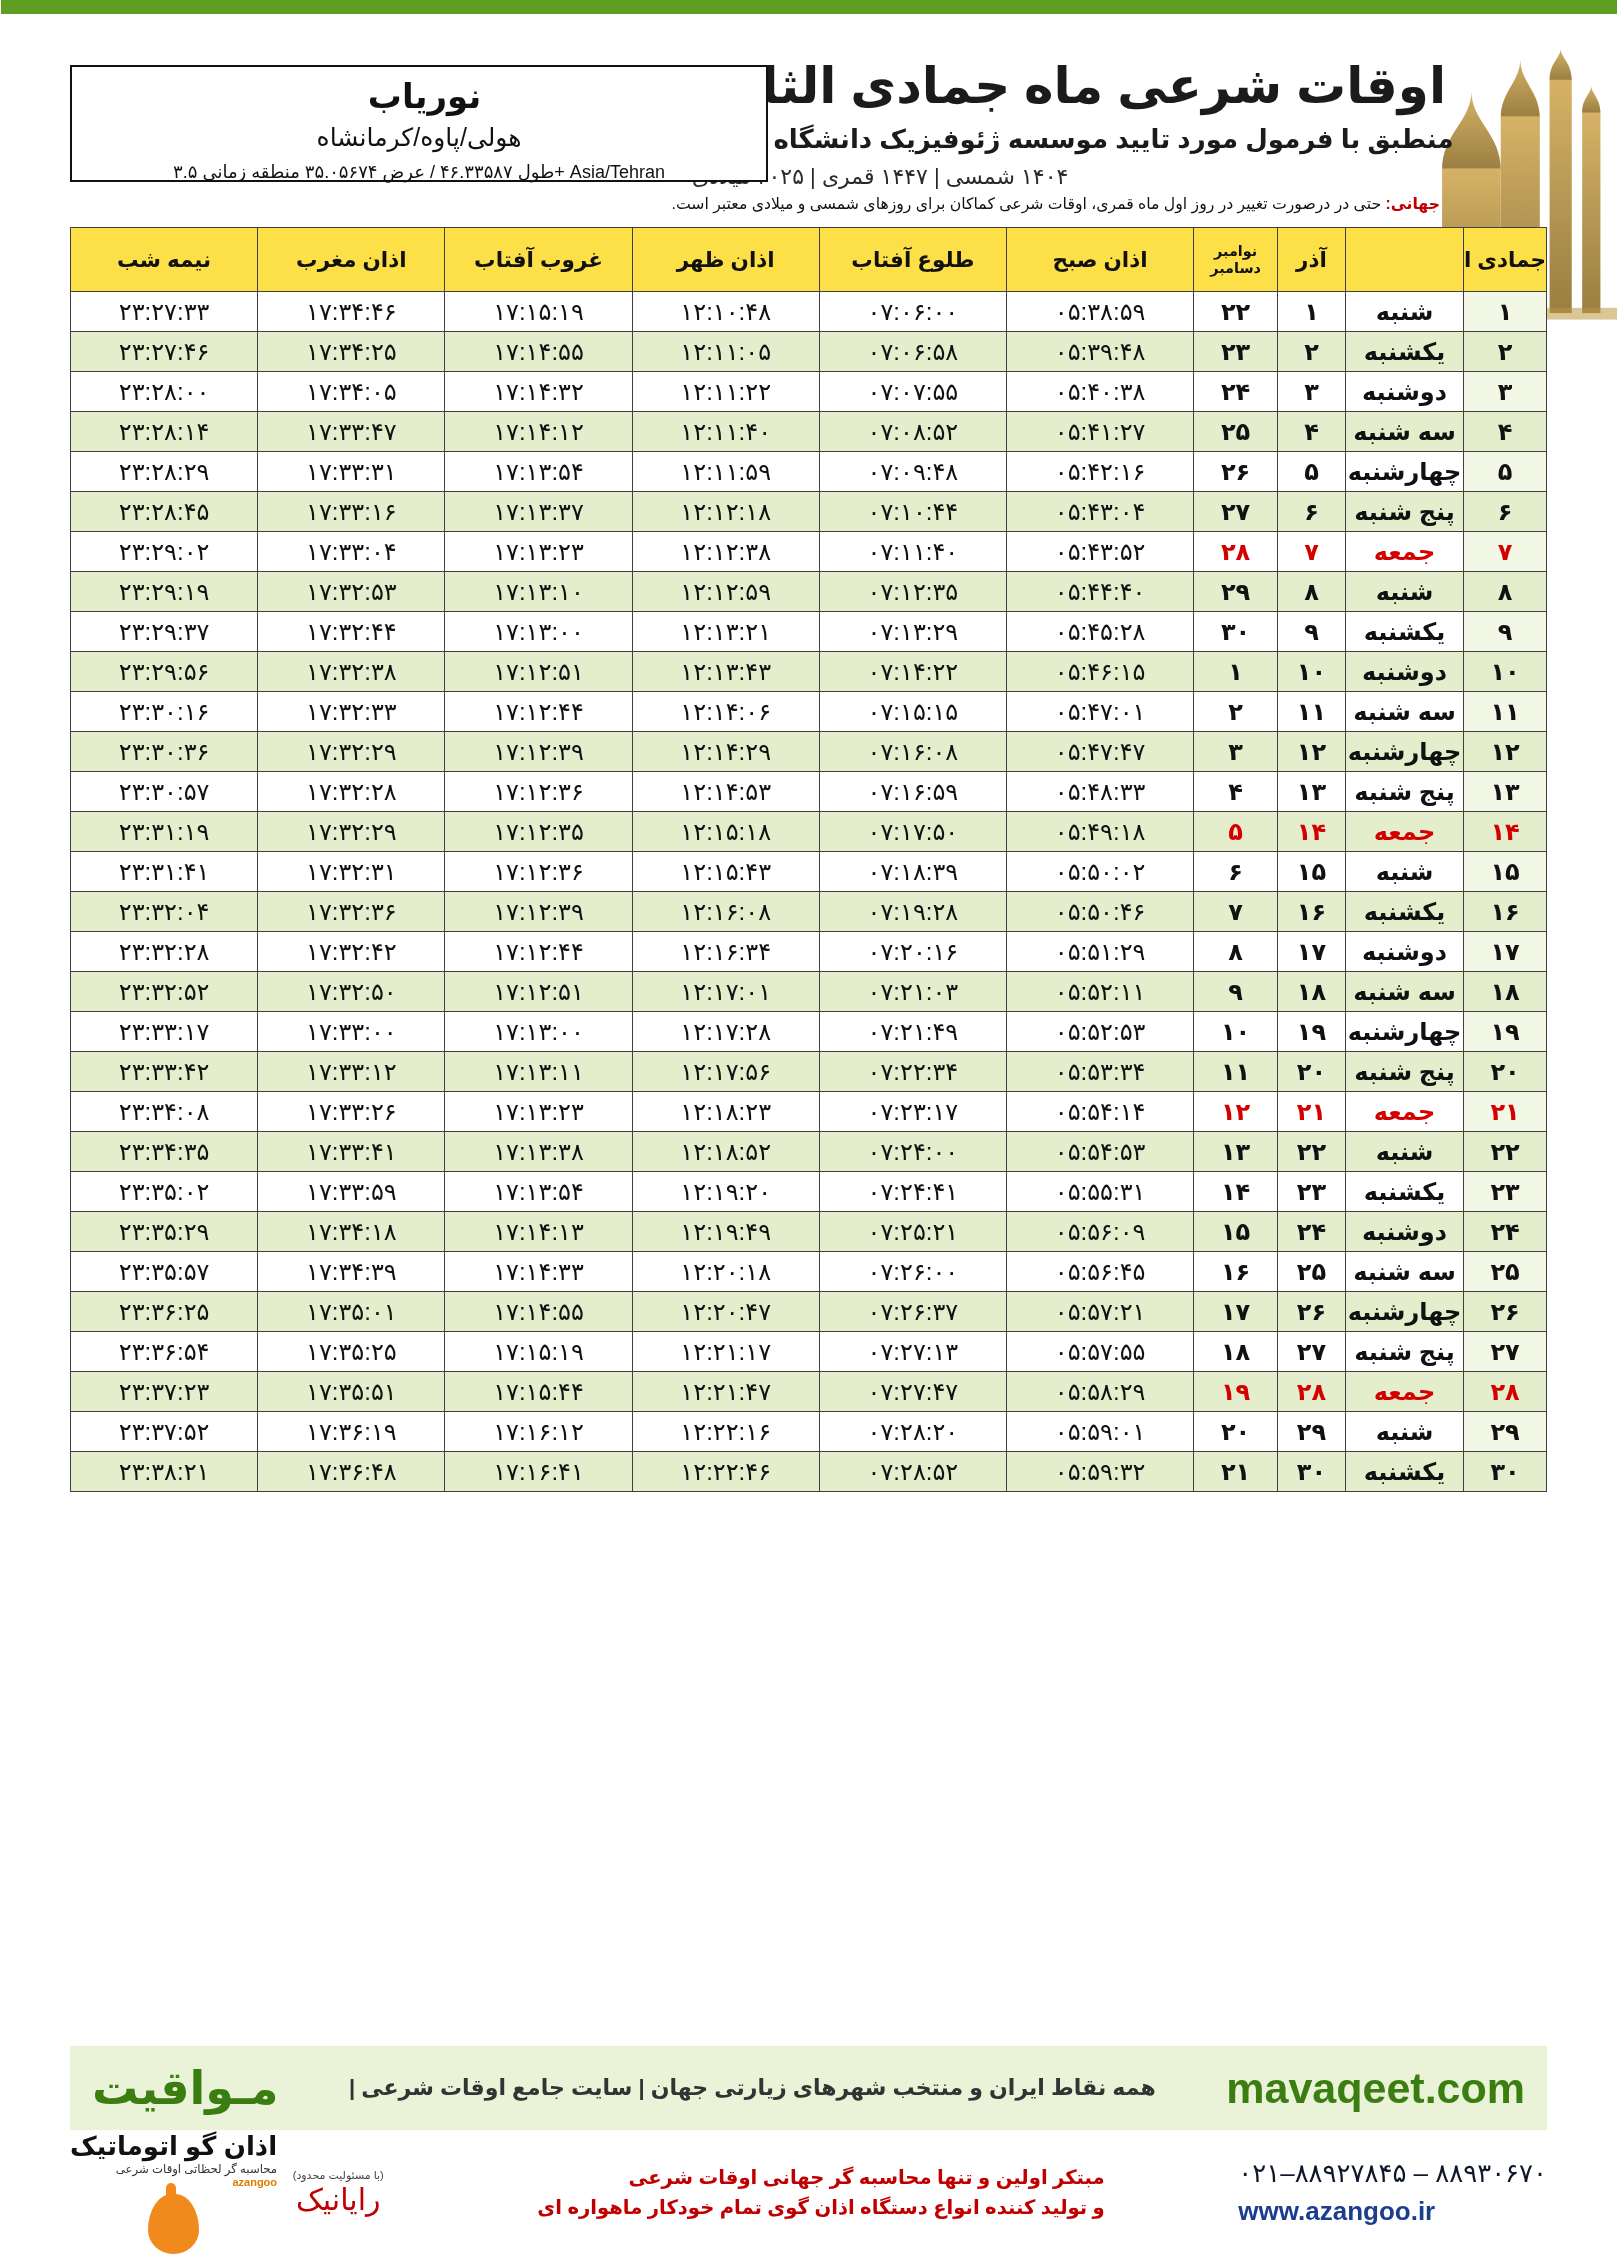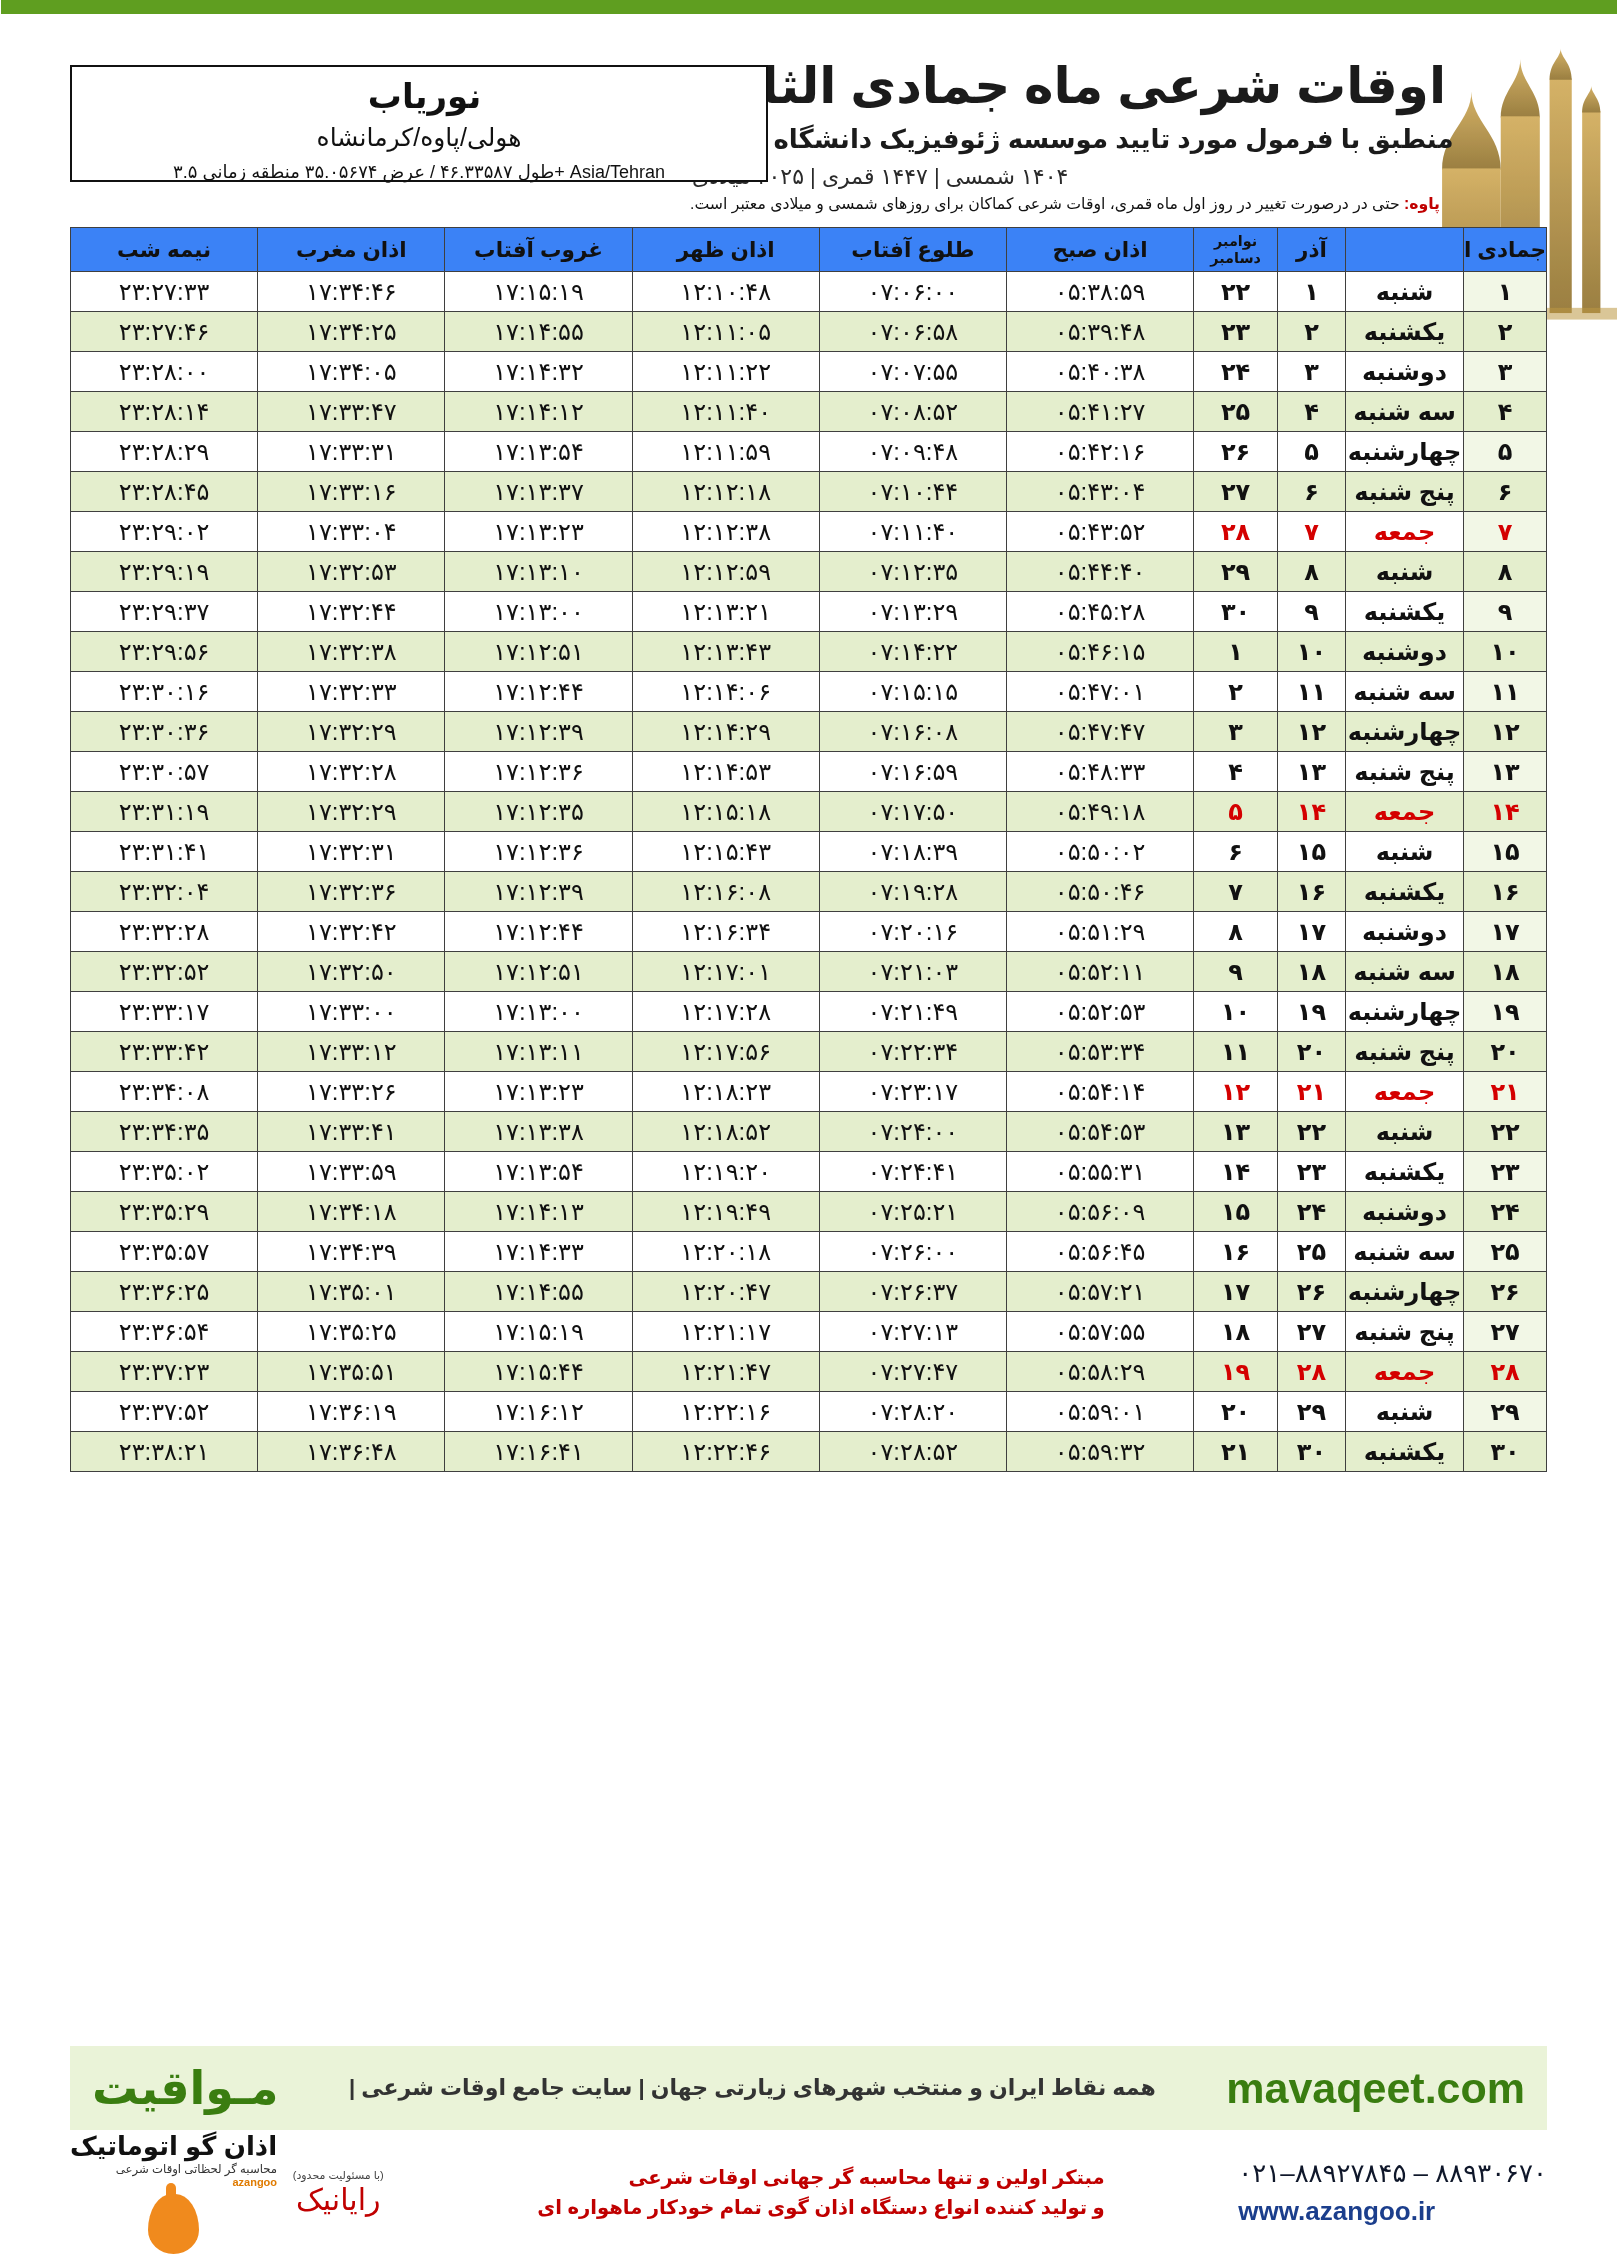--- a/index.html
+++ b/index.html
@@ -66,24 +66,24 @@
   table.prayer th, table.prayer td {
     border:1.3px solid #3f3f3f;
     text-align:center;
     font-size:24px;
     color:#111;
     padding:0;
     height:40px;
     white-space:nowrap;
   }
   table.prayer thead th {
-    background:#3b82f6;
+    background:#fde047;
     font-weight:bold;
     font-size:21.5px;
-    height:44px;
+    height:64px;
     position:relative;
   }
   table.prayer thead th.two-line { font-size:14.4px; line-height:1.15; }
   .row-light td { background:#ffffff; }
   .row-dark td { background:#e4eecd; }
   td.c-jamadi, td.c-weekday, td.c-azar, td.c-greg { font-weight:bold; }
   td.c-jamadi { font-size:26px; background:#e4eecd !important; }
   .row-light td.c-jamadi { background:#f2f7e6 !important; }
   td.c-weekday { font-size:19.6px; }
   td.c-azar, td.c-greg { font-size:22px; }
@@ -173,21 +173,21 @@
     <div class="title-dates">۱۴۰۴ شمسی | ۱۴۴۷ قمری | ۲۰۲۵ میلادی</div>
   </div>
 
   <div class="locbox">
     <div class="loc-name">نوریاب</div>
     <div class="loc-sub">هولی/پاوه/کرمانشاه</div>
     <div class="loc-coords">طول ۴۶.۳۳۵۸۷ / عرض ۳۵.۰۵۶۷۴ منطقه زمانی ۳.۵+ Asia/Tehran</div>
   </div>
 
   <div class="note">
-    <b>پاوه:</b>
+    <b>جهانی:</b>
     <span>حتی در درصورت تغییر در روز اول ماه قمری، اوقات شرعی کماکان برای روزهای شمسی و میلادی معتبر است.</span>
   </div>
 </div>
 
 <div class="table-wrap">
   <table class="prayer">
     <colgroup>
       <col class="w-jamadi">
         <col class="w-weekday">
         <col class="w-azar">

